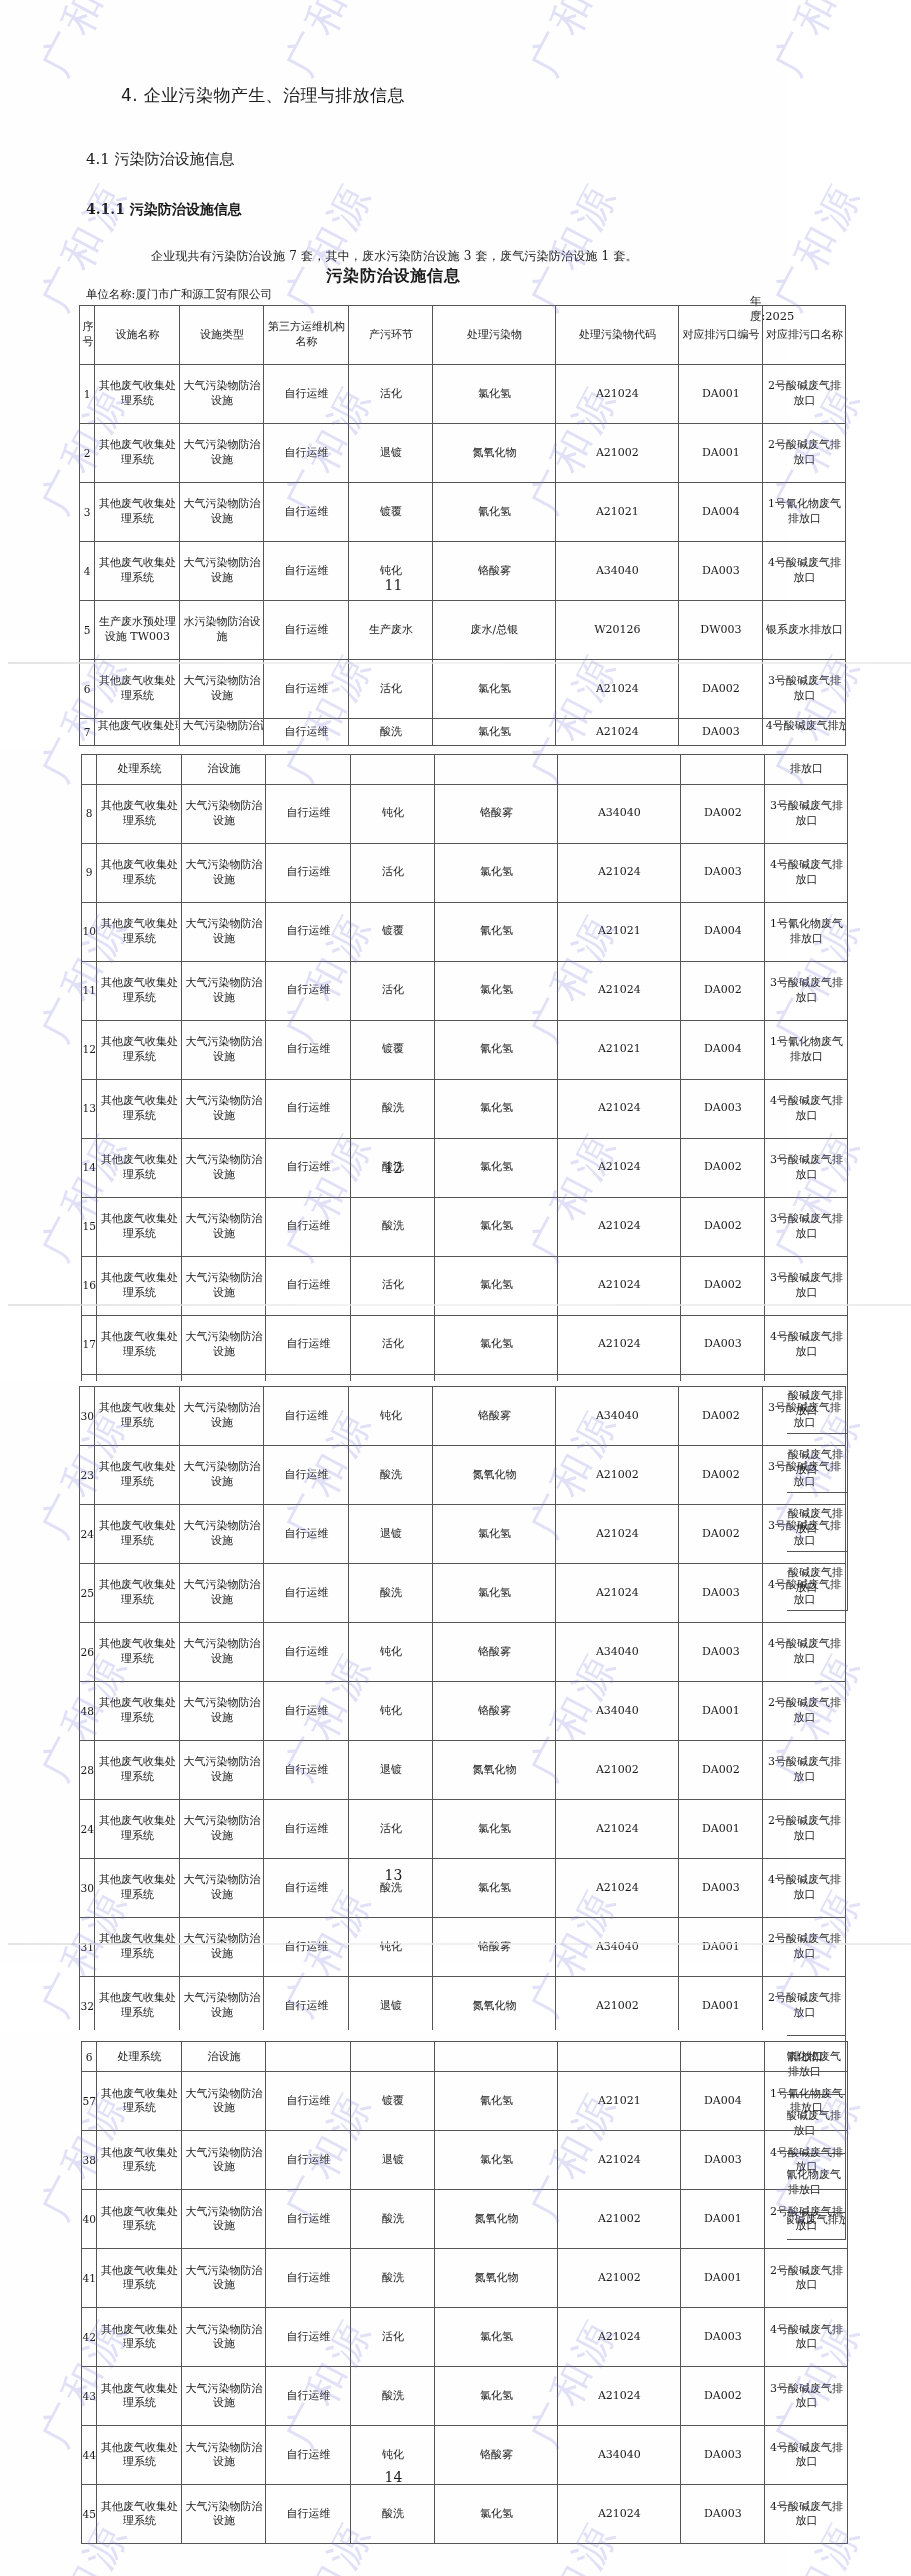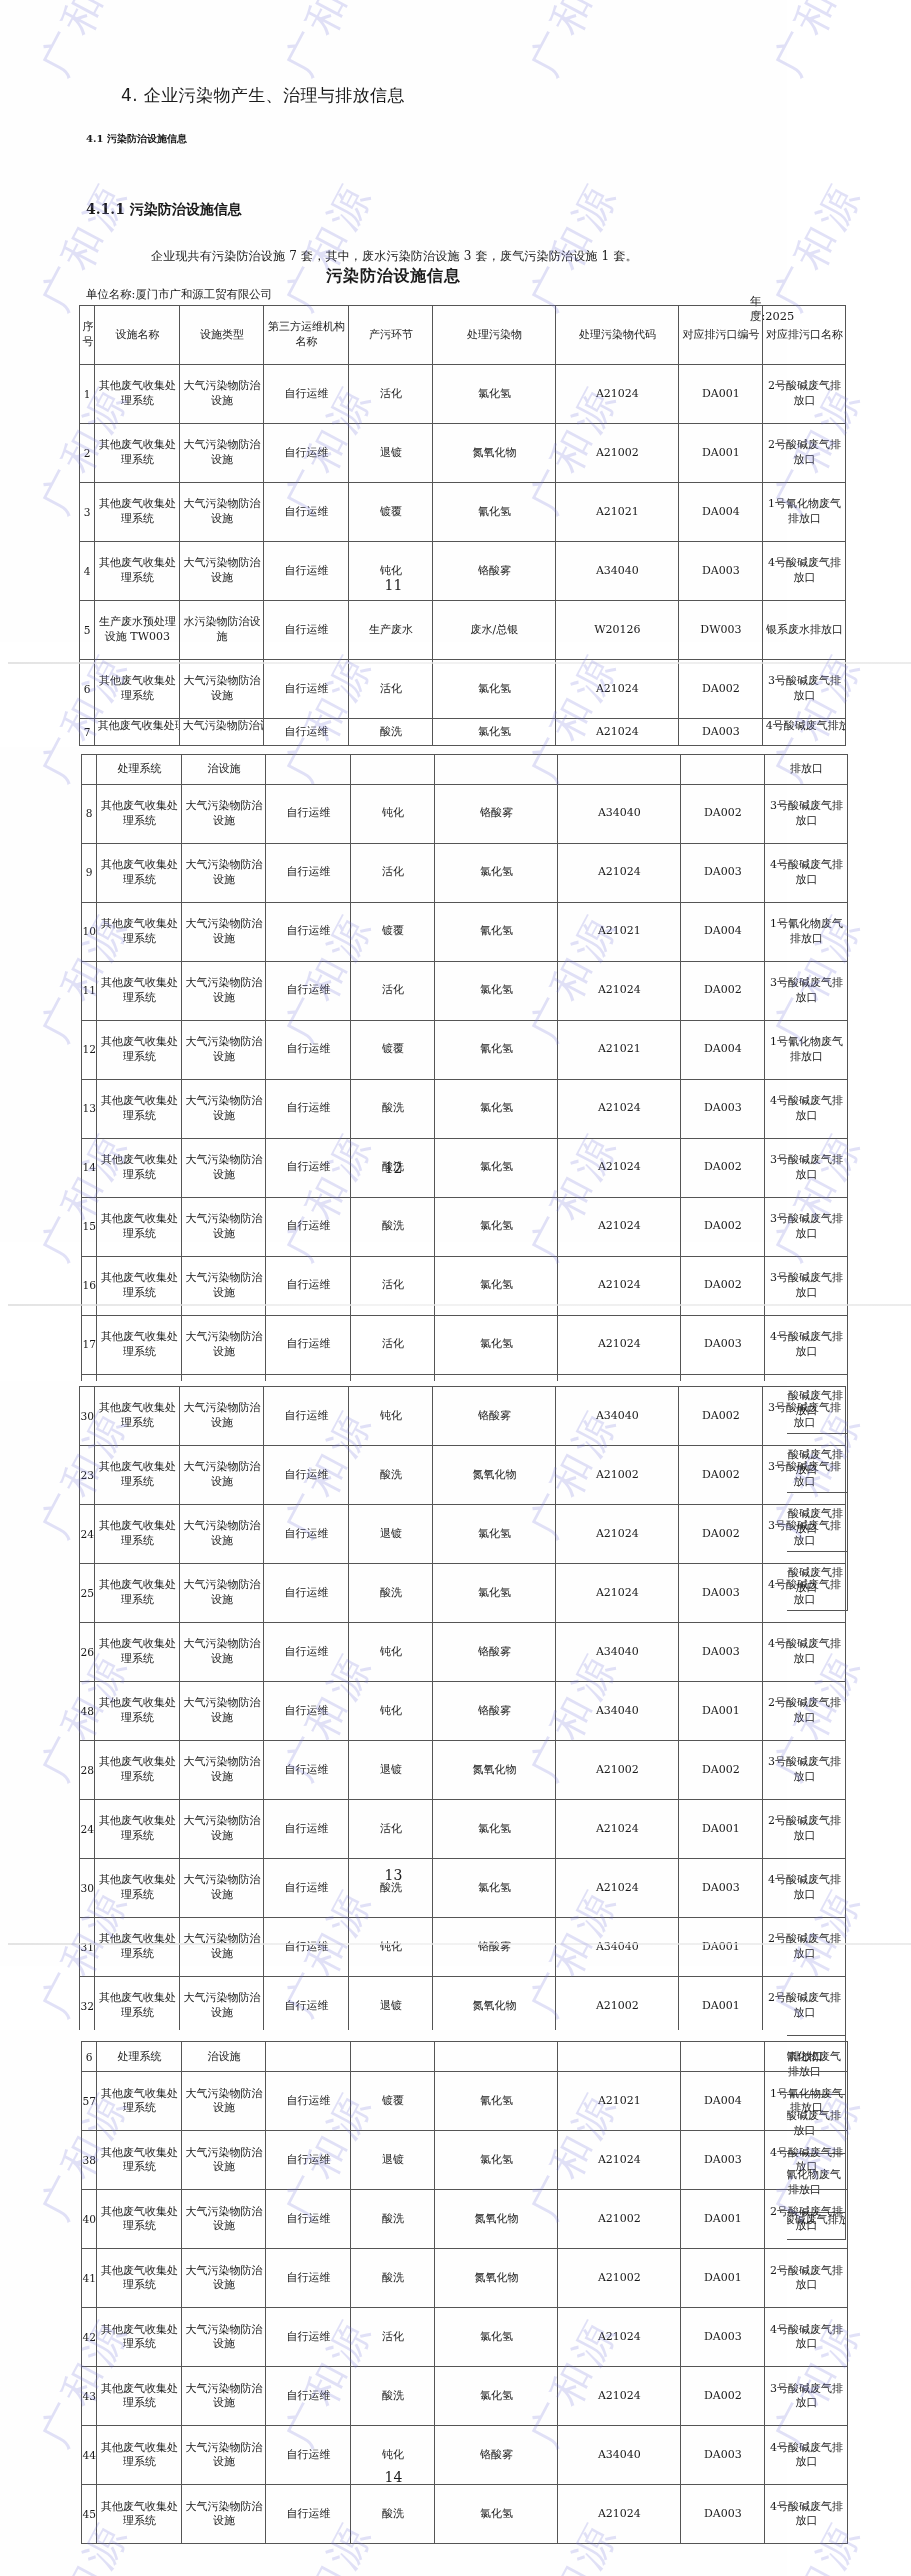--- a/index.html
+++ b/index.html
@@ -29,23 +29,23 @@
     position: absolute;
     left: 121px;
     top: 84px;
     font-family: "DejaVu Sans", "Liberation Sans", sans-serif;
     font-size: 17px;
     letter-spacing: 0.4px;
   }
   .heading2 {
     position: absolute;
     left: 86px;
-    top: 132px;
-    font-size: 10px;
-    font-weight: bold;
+    top: 150px;
+    font-size: 15px;
+    font-weight: normal;
   }
   .heading3 {
     position: absolute;
     left: 86px;
     top: 201px;
     font-size: 14px;
     font-weight: bold;
   }
   .intro {
     position: absolute;

